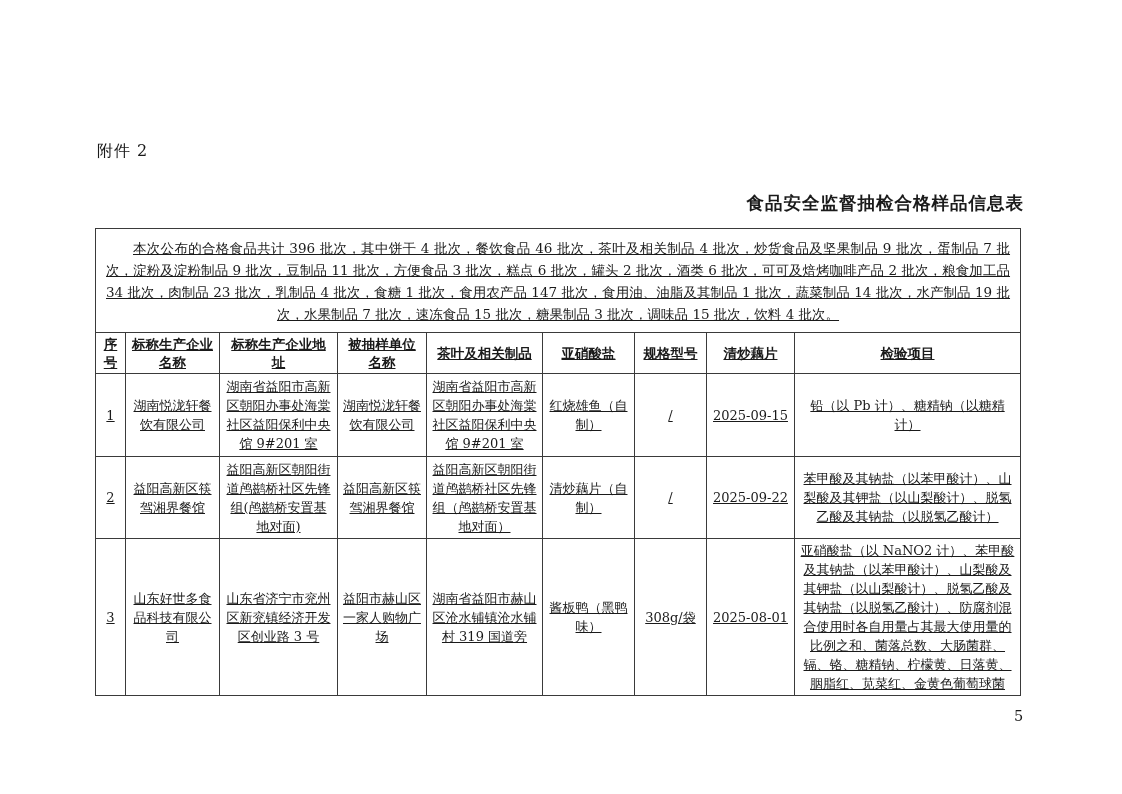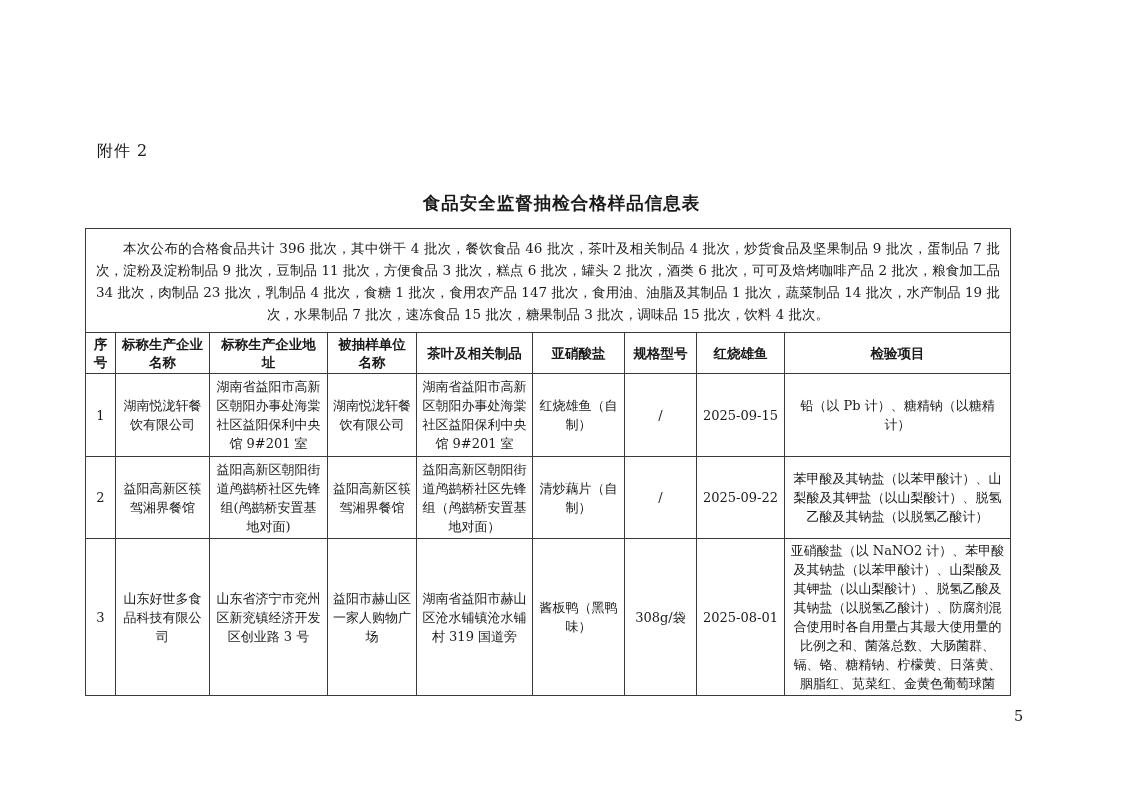--- a/index.html
+++ b/index.html
@@ -11,29 +11,30 @@
     overflow: hidden;
   }
   .page { position: relative; width: 1122px; height: 794px; background: #fff; }
 
   .attachment-label {
     position: absolute; left: 97px; top: 141px;
     font-size: 16px; letter-spacing: 1px;
   }
   .doc-title {
     position: absolute; left: 99px; top: 191px; width: 925px;
-    text-align: center; font-size: 17.5px; font-weight: bold;
+    text-align: right; font-size: 17.5px; font-weight: bold;
     letter-spacing: 1px;
   }
 
   table.info-table {
-    position: absolute; left: 85px; top: 228px;
+    position: absolute; left: 95px; top: 228px;
     width: 925px; table-layout: fixed;
     border-collapse: collapse;
     border: 1.5px solid #3a3a3a;
+    text-decoration: underline;
   }
   .info-table td, .info-table th {
     border: 1px solid #3a3a3a;
     text-align: center; vertical-align: middle;
     font-size: 13px; line-height: 19px;
     padding: 2px 4px;
     font-weight: normal;
     word-break: break-all;
   }
   .info-table th {
@@ -88,21 +89,21 @@
         </td>
       </tr>
       <tr class="header-row">
         <th>序号</th>
         <th>标称生产企业名称</th>
         <th>标称生产企业地址</th>
         <th>被抽样单位名称</th>
         <th>茶叶及相关制品</th>
         <th>亚硝酸盐</th>
         <th>规格型号</th>
-        <th>红烧雄鱼</th>
+        <th>清炒藕片</th>
         <th>检验项目</th>
       </tr>
       <tr class="row-1">
         <td>1</td>
         <td>湖南悦泷轩餐饮有限公司</td>
         <td>湖南省益阳市高新区朝阳办事处海棠社区益阳保利中央馆 9#201 室</td>
         <td>湖南悦泷轩餐饮有限公司</td>
         <td>湖南省益阳市高新区朝阳办事处海棠社区益阳保利中央馆 9#201 室</td>
         <td>红烧雄鱼（自制）</td>
         <td>/</td>

